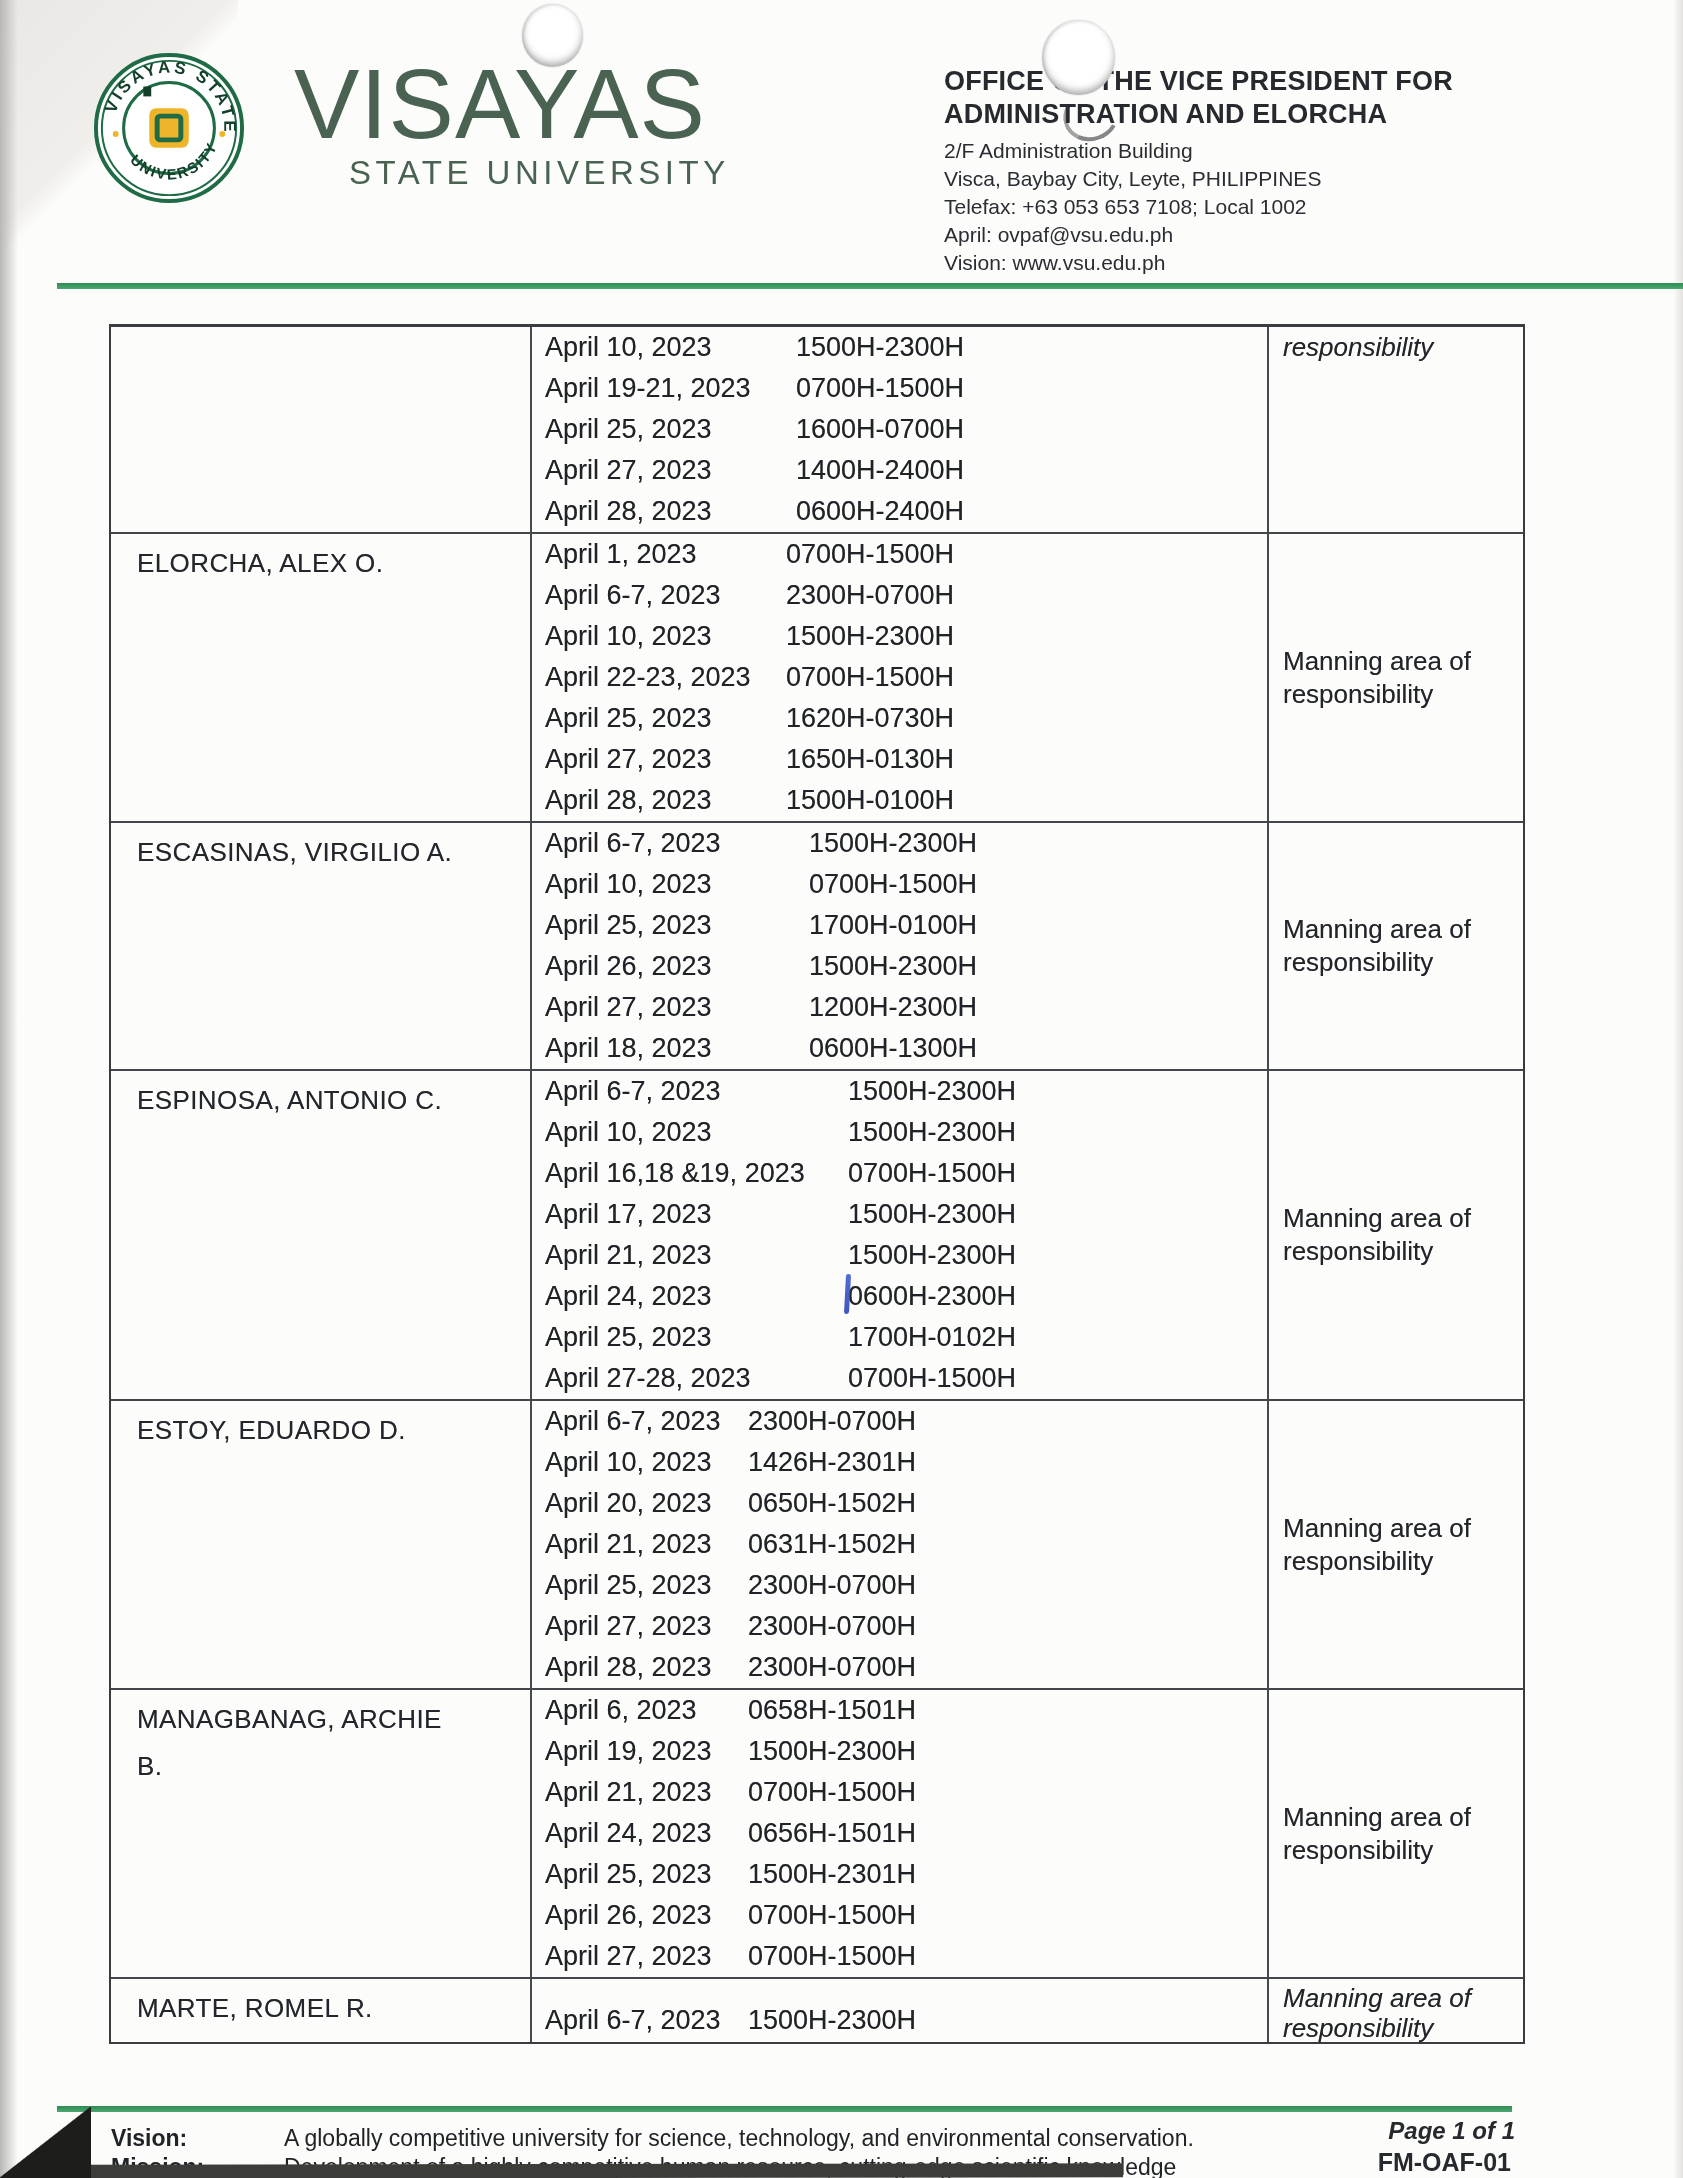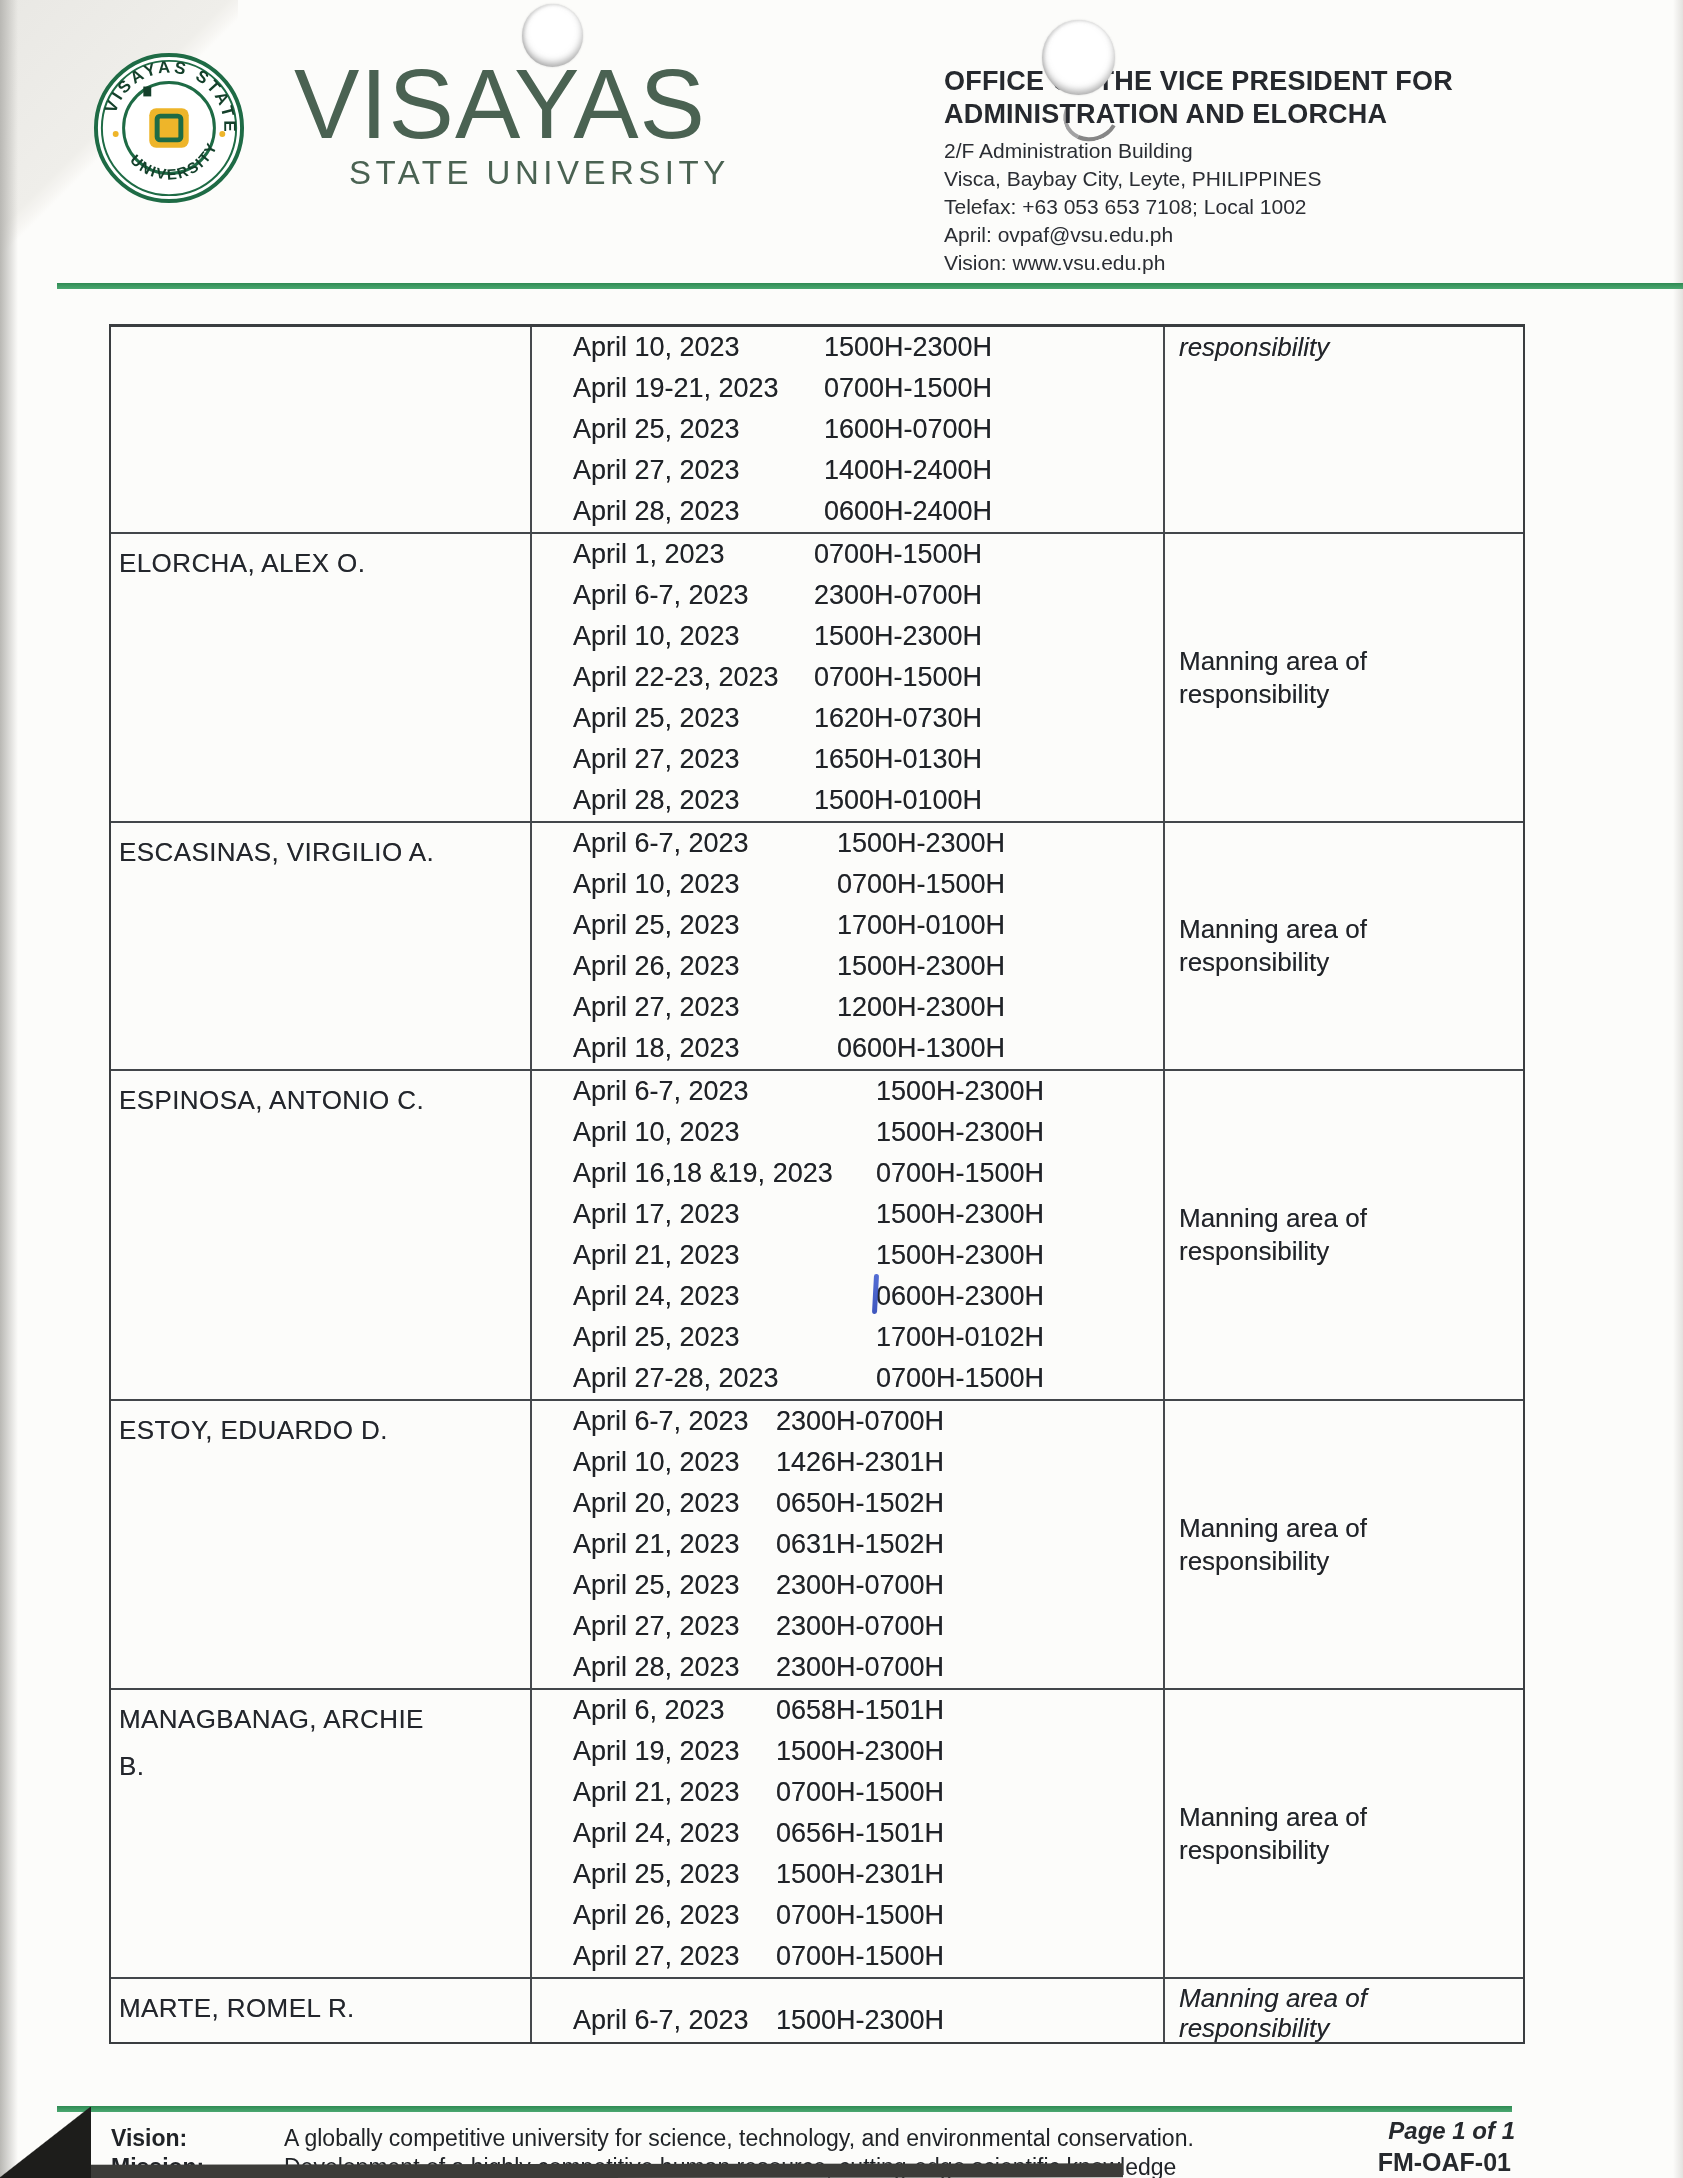--- a/index.html
+++ b/index.html
@@ -34,22 +34,22 @@
   .office .line{font-size:21px;line-height:28px;color:#2a2d33;font-weight:400;margin-top:0;}
   .office .gap{height:6px;}
   .rule-top{position:absolute;left:57px;top:283px;width:1626px;height:6px;
     background:linear-gradient(#2f8a53,#4ba871);}
   
   .duty-table{position:absolute;left:109px;top:324px;width:1416px;
     border:2.5px solid #3a3d40;border-top-width:3.5px;box-sizing:border-box;}
   .section{display:flex;border-top:2.4px solid #42464a;}
   .section:first-child{border-top:none;}
   .name-cell{width:421px;box-sizing:border-box;border-right:2px solid #46494d;
-    padding:6px 10px 0 8px;font-size:26px;line-height:47px;letter-spacing:0.4px;color:#23262c;}
-  .sched-cell{width:633px;box-sizing:border-box;border-right:2px solid #46494d;padding-left:28px;}
+    padding:6px 10px 0 26px;font-size:26px;line-height:47px;letter-spacing:0.4px;color:#23262c;}
+  .sched-cell{width:737px;box-sizing:border-box;border-right:2px solid #46494d;}
   .duty-cell{flex:1;display:flex;align-items:center;box-sizing:border-box;padding-left:14px;}
   .duty-text{font-size:26px;line-height:33px;width:203px;color:#212429;}
   .sec-0 .duty-cell,.sec-6 .duty-cell{align-items:flex-start;padding-top:4px;font-style:italic;}
   .sched-row{height:41px;display:flex;align-items:center;padding-left:13px;font-size:27px;color:#1f2227;}
   .date,.time{white-space:nowrap;text-shadow:0 0 0.5px rgba(31,34,39,.55);}
   .name-line{text-shadow:0 0 0.5px rgba(31,34,39,.5);}
   .duty-text{text-shadow:0 0 0.5px rgba(31,34,39,.45);}
   .sec-0 .date{width:251px;} .sec-1 .date{width:241px;} .sec-2 .date{width:264px;}
   .sec-3 .date{width:303px;} .sec-4 .date{width:203px;} .sec-5 .date{width:203px;} .sec-6 .date{width:203px;}
   .sec-6{height:63px;overflow:hidden;}

